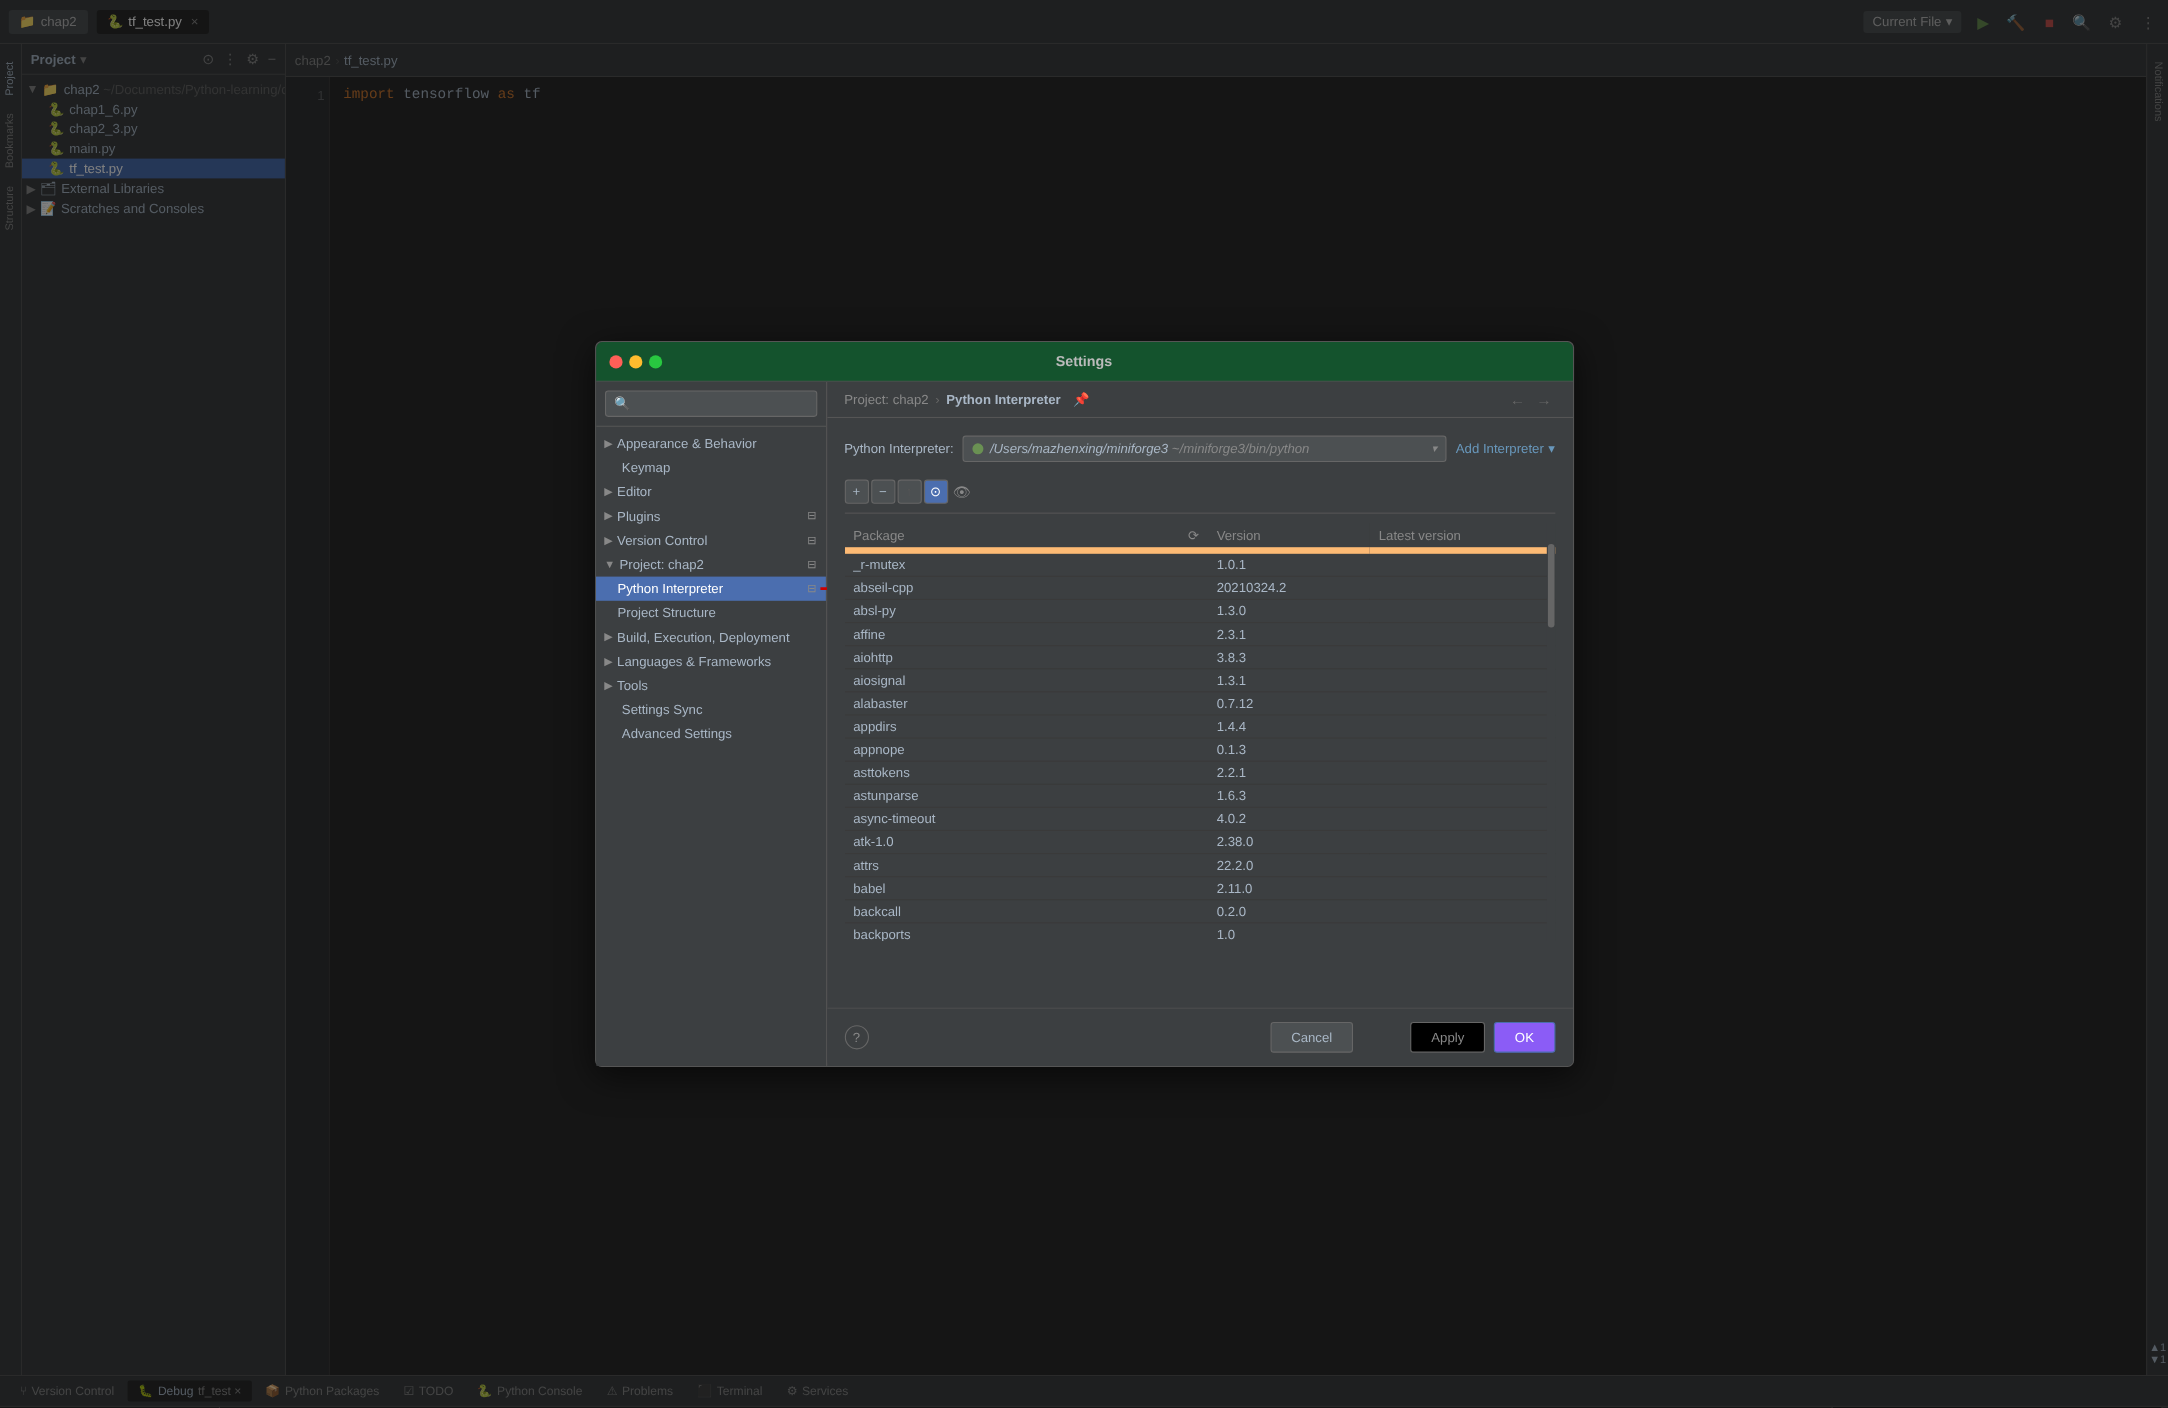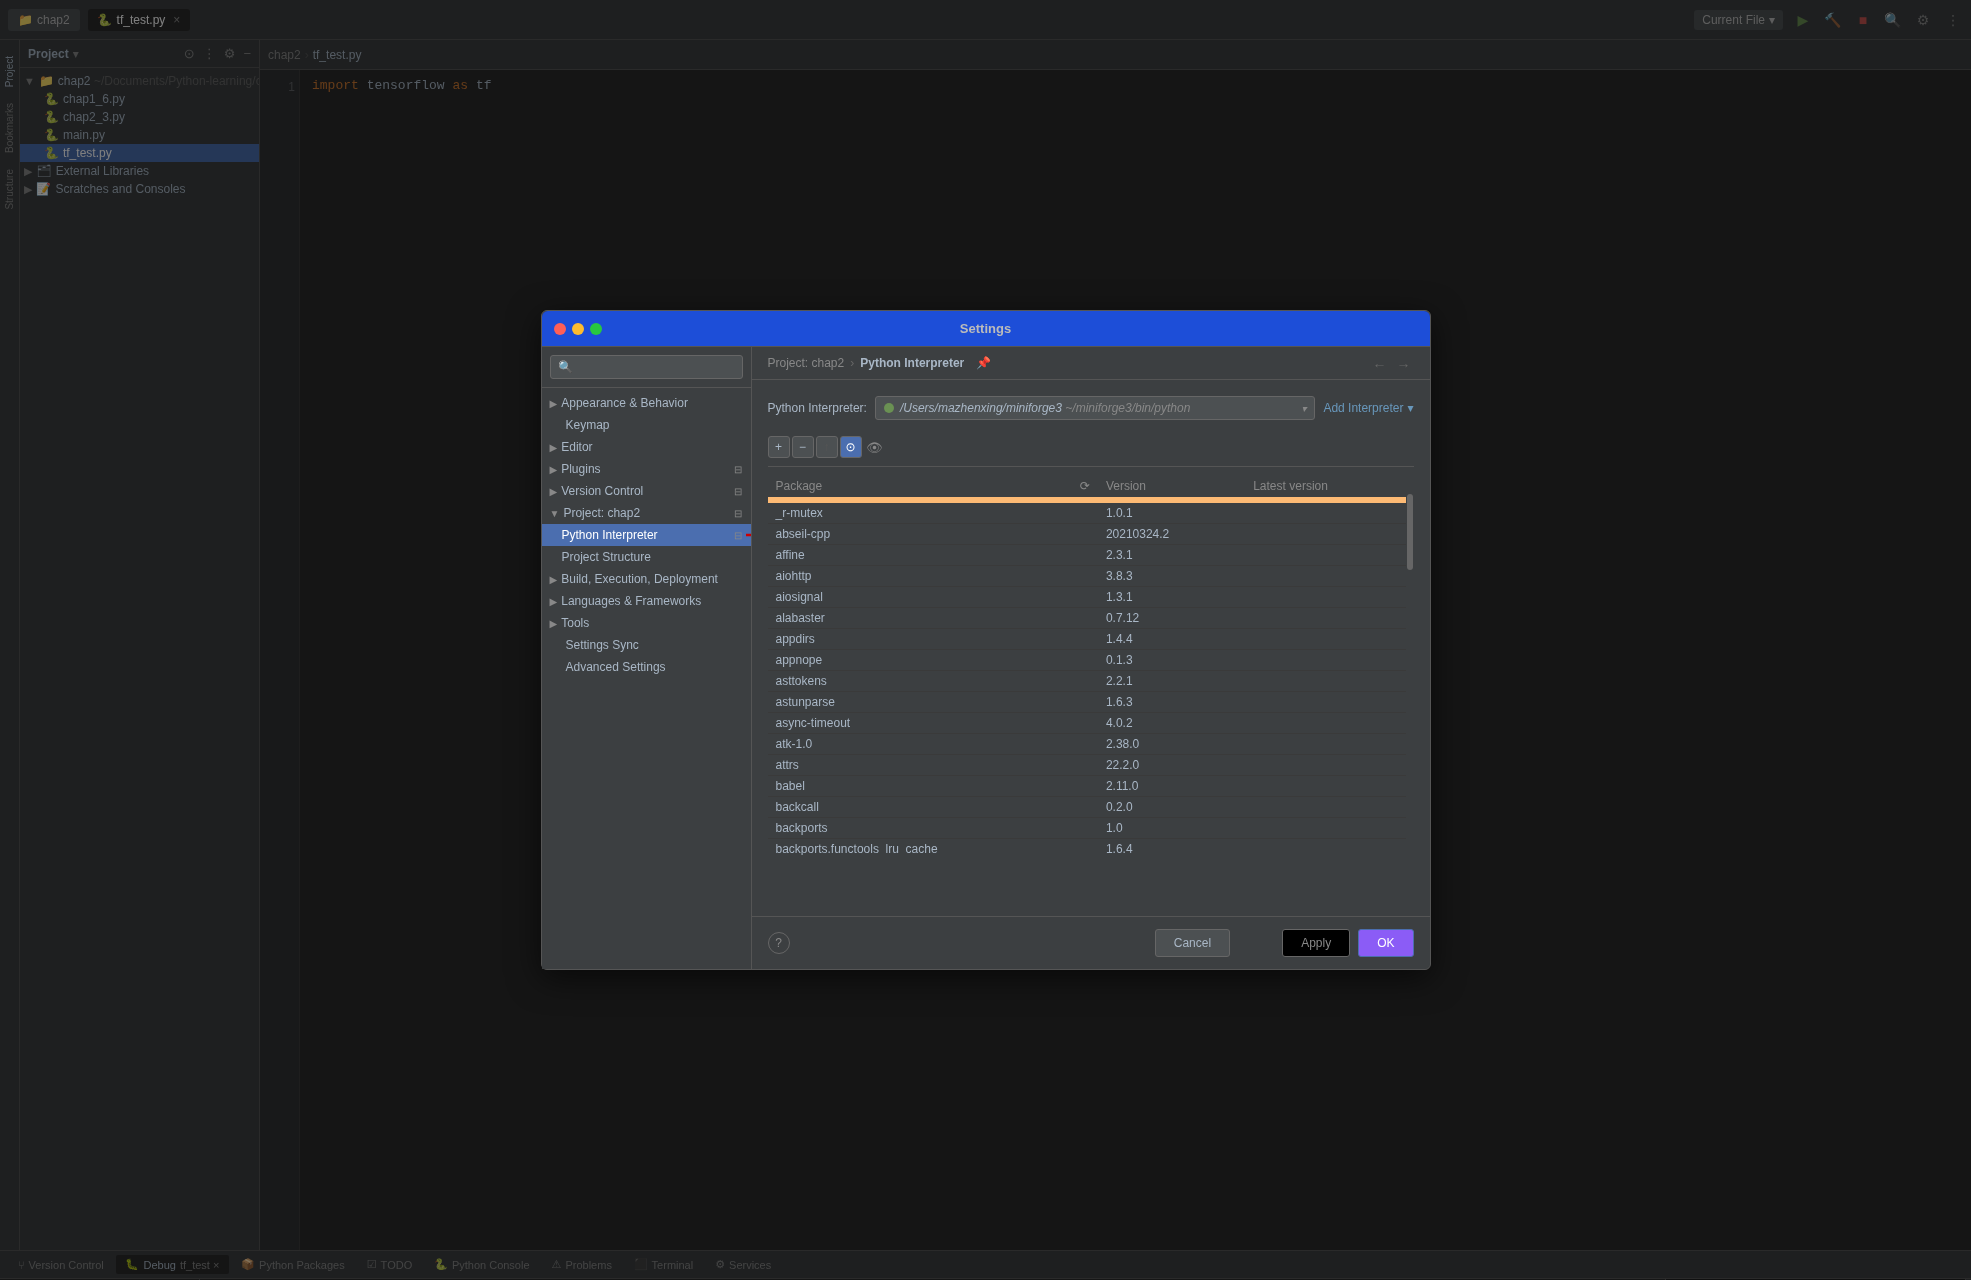--- a/index.html
+++ b/index.html
@@ -237,21 +237,21 @@
       height: 660px;
       background: #3c3f41;
       border: 1px solid #555;
       border-radius: 6px;
       display: flex;
       flex-direction: column;
       box-shadow: 0 8px 32px rgba(0,0,0,0.6);
     }
     .dialog-titlebar {
       height: 36px;
-      background: #1d4ed8;
+      background: #14532d;
       display: flex;
       align-items: center;
       justify-content: center;
       border-bottom: 1px solid #555;
       position: relative;
       border-radius: 6px 6px 0 0;
     }
     .dialog-title {
       font-size: 13px;
       color: #bbb;
@@ -627,20 +627,24 @@
       <div class="line-numbers">1</div>
       <div class="code-area">
         <span class="kw">import</span>
         <span> tensorflow </span>
         <span class="kw">as</span>
         <span> tf</span>
       </div>
     </div>
   </div>
 
+  <div class="notif-panel">
+    <div class="notif-vtab">Notifications</div>
+    <div style="margin-top:auto;padding-bottom:8px;color:#a9b7c6;font-size:10px;text-align:center">▲1 ▼1</div>
+  </div>
 
 </div>
 
 <div class="bottom-panel">
   <div class="bottom-tabs">
     <div class="bottom-tab">
       <span>⑂</span>
       <span>Version Control</span>
     </div>
     <div class="bottom-tab active">
@@ -830,20 +834,25 @@
                     <td>_r-mutex</td>
                     <td>1.0.1</td>
                     <td></td>
                   </tr>
                   <tr>
                     <td>abseil-cpp</td>
                     <td>20210324.2</td>
                     <td></td>
                   </tr>
                   <tr>
+                    <td>absl-py</td>
+                    <td>1.3.0</td>
+                    <td></td>
+                  </tr>
+                  <tr>
                     <td>affine</td>
                     <td>2.3.1</td>
                     <td></td>
                   </tr>
                   <tr>
                     <td>aiohttp</td>
                     <td>3.8.3</td>
                     <td></td>
                   </tr>
                   <tr>

